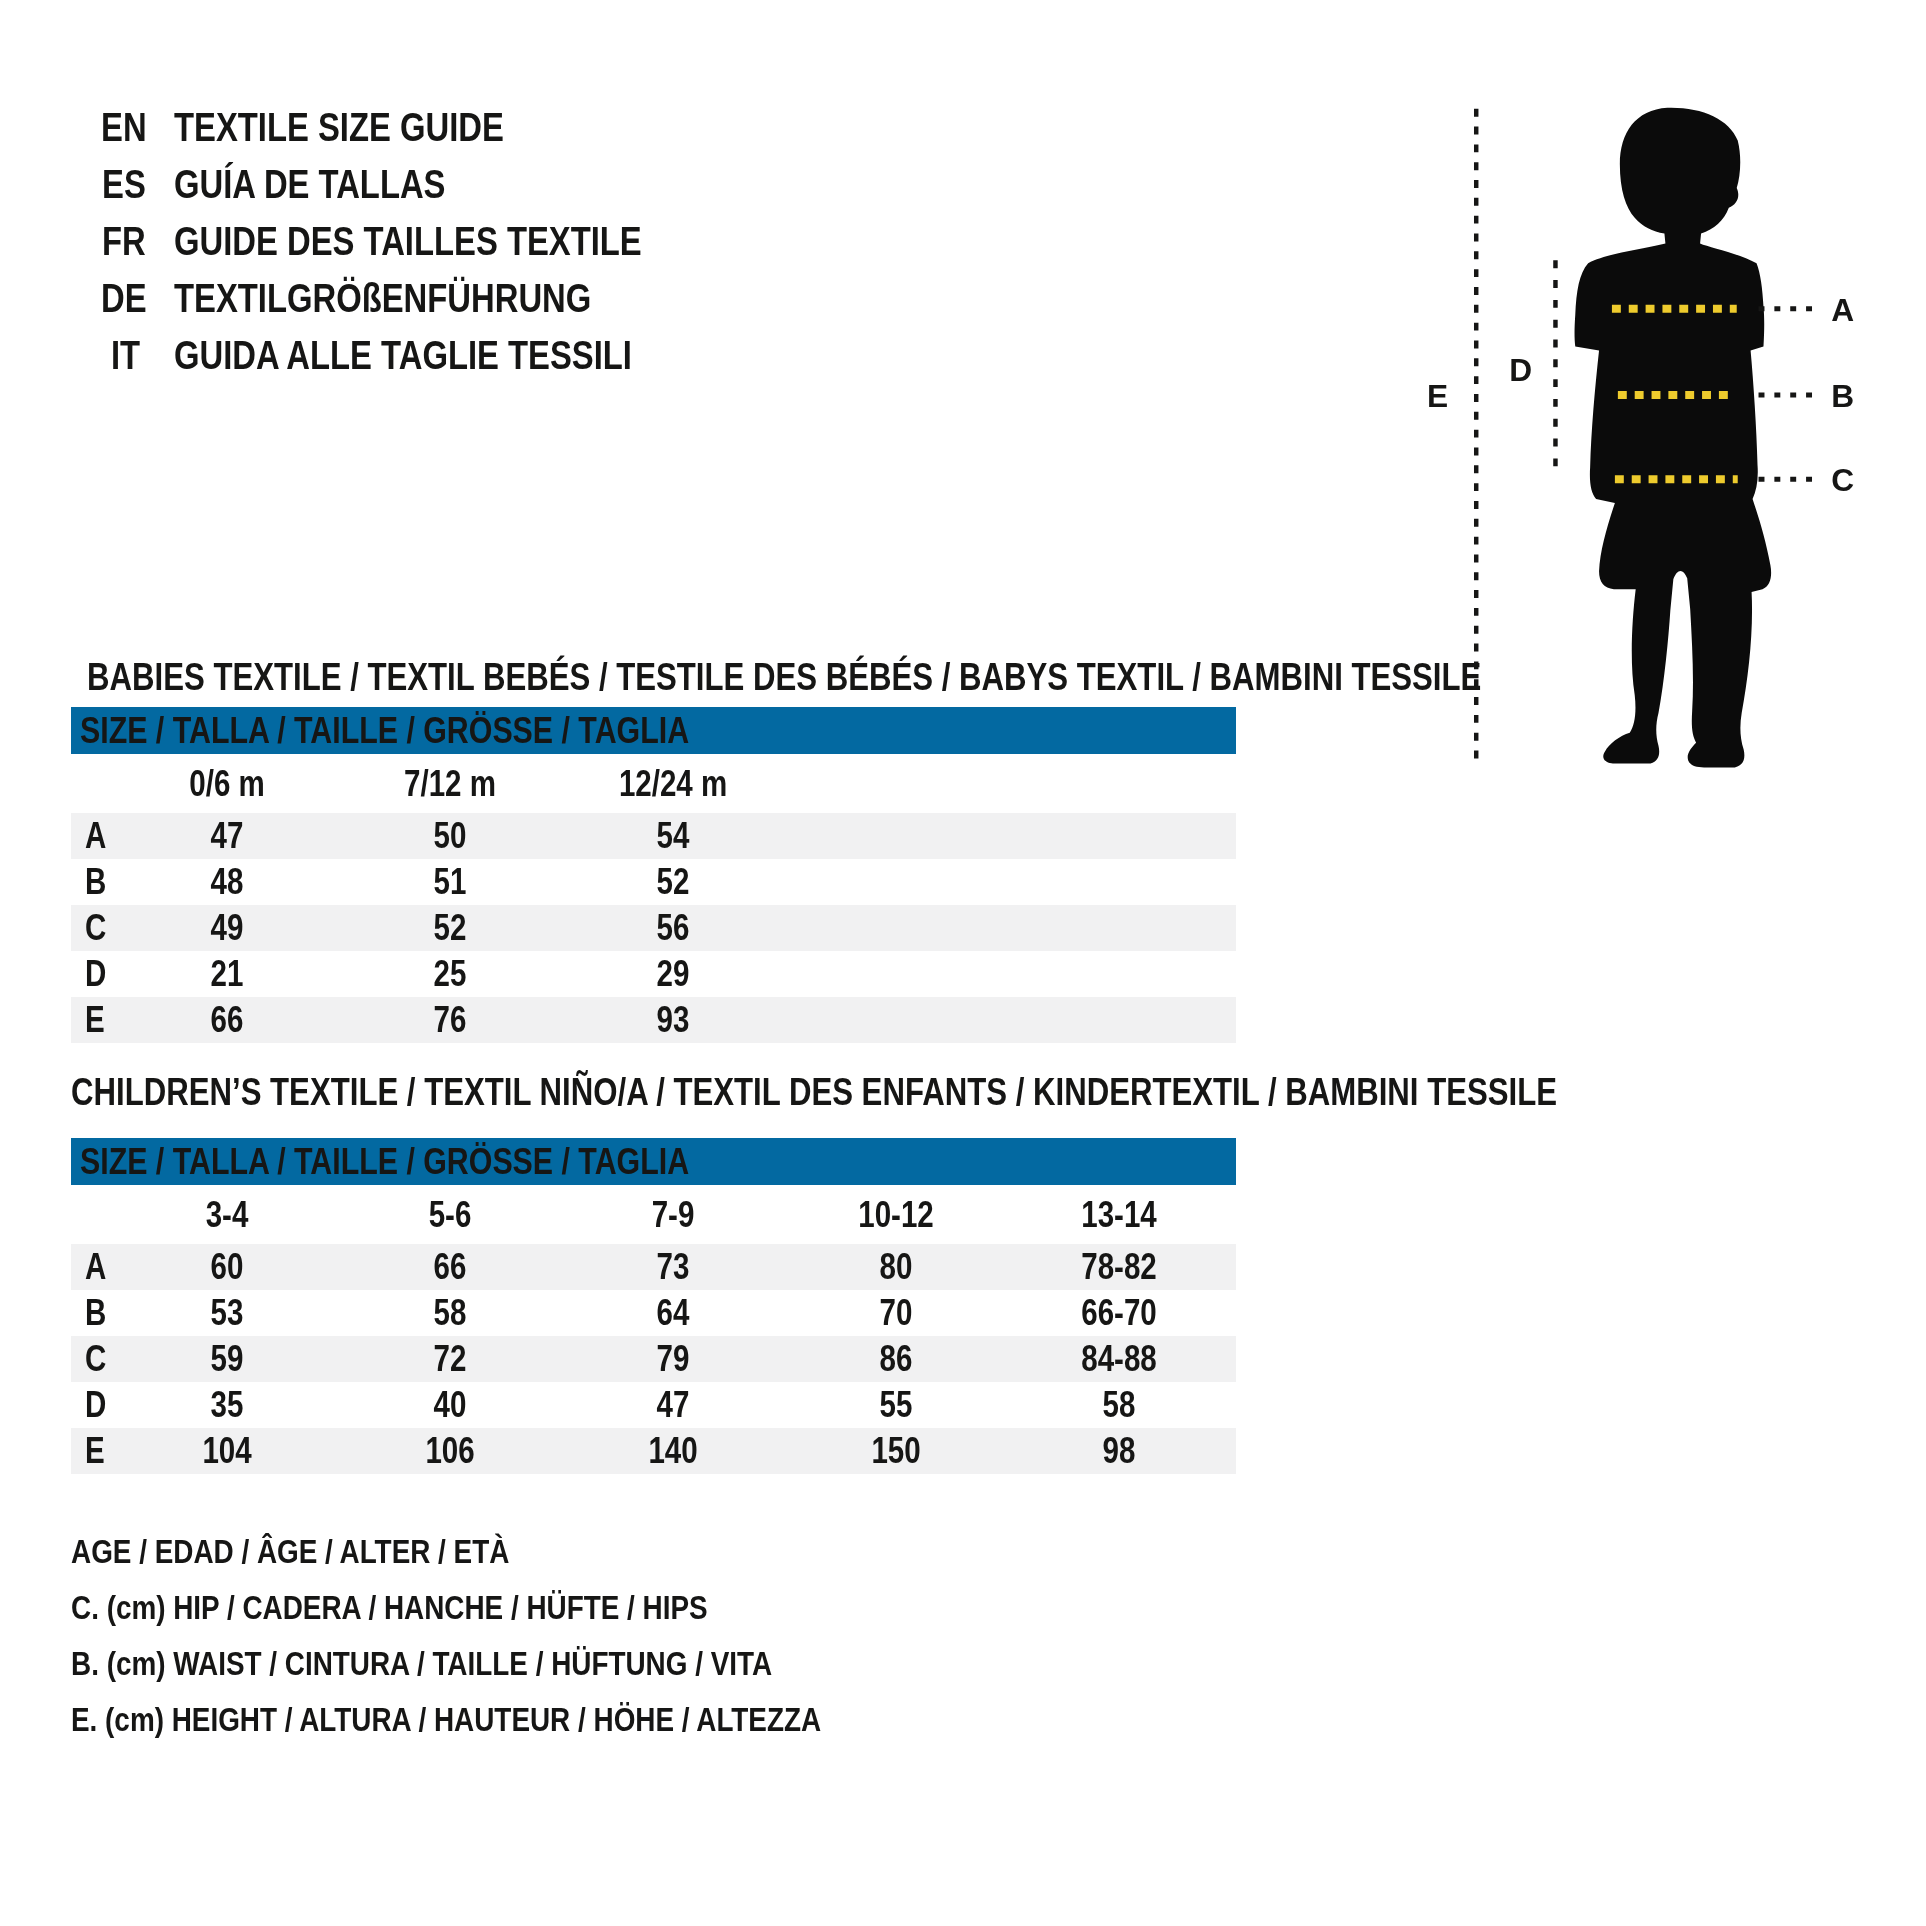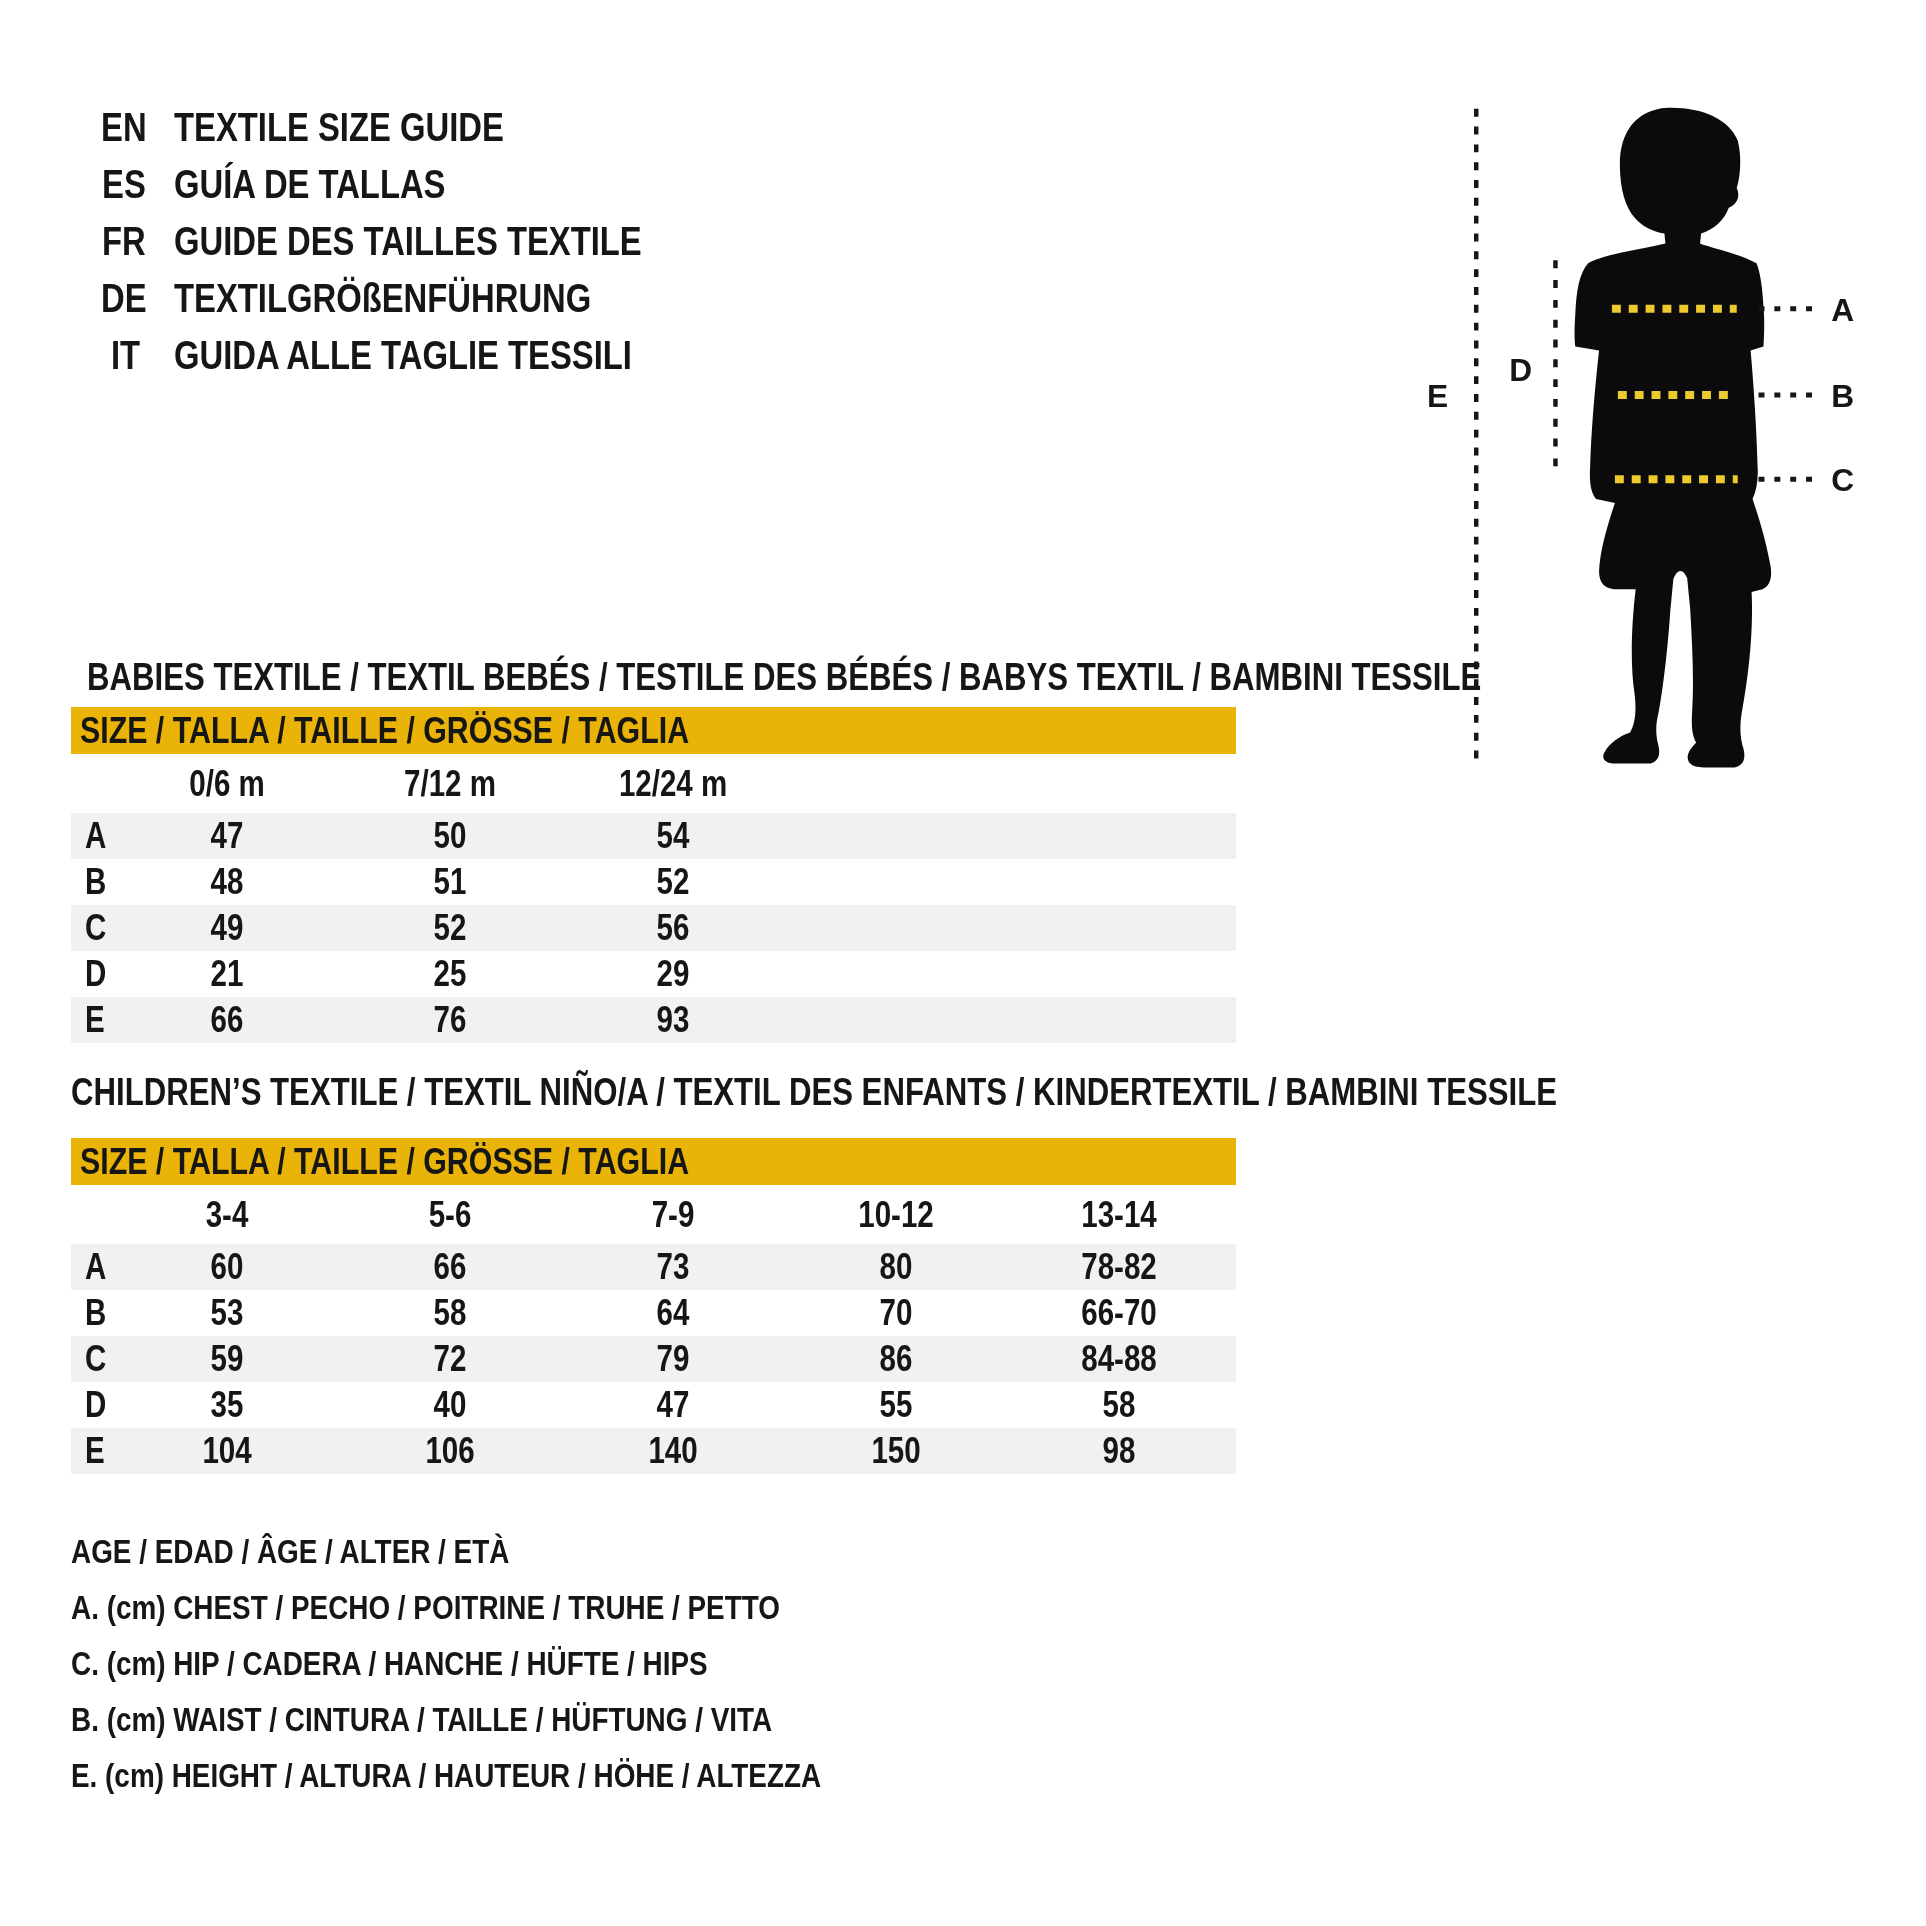--- a/index.html
+++ b/index.html
@@ -16,21 +16,21 @@
   
   .lang-block{left:83px;top:99px;text-align:center;}
   .lang-row{display:flex;height:57px;line-height:57px;font-size:40px;font-weight:700;}
   .lang-code{width:91px;flex:0 0 91px;}
 
   
   .section-title{left:71px;font-size:38px;font-weight:700;line-height:44px;white-space:nowrap;}
 
   
   .sizetable{left:71px;width:1165px;}
-  .tbar{height:47px;line-height:47px;background:#eab308;font-size:37px;font-weight:700;padding-left:9px;box-sizing:border-box;}
+  .tbar{height:47px;line-height:47px;background:#0369a1;font-size:37px;font-weight:700;padding-left:9px;box-sizing:border-box;}
   .trow{display:grid;height:46px;line-height:46px;font-size:36px;font-weight:700;align-items:center;}
   .babies .trow{grid-template-columns:45px 223px 223px 223px;}
   .children .trow{grid-template-columns:45px 223px 223px 223px 223px 223px;}
   .trow.head{height:59px;line-height:45px;}
   .trow.stripe{background:#f1f1f2;}
   .cell{text-align:center;}
   .cell.lbl{text-align:left;padding-left:14px;}
 
   
   .legend{left:71px;top:1523px;}
@@ -245,20 +245,19 @@
       <span class="cell"><span class="cx-c">104</span></span>
       <span class="cell"><span class="cx-c">106</span></span>
       <span class="cell"><span class="cx-c">140</span></span>
       <span class="cell"><span class="cx-c">150</span></span>
       <span class="cell"><span class="cx-c">98</span></span>
     </div>
   </div>
 
   <section class="abs legend">
     <div class="legend-line"><span class="cx-l">AGE / EDAD / ÂGE / ALTER / ETÀ</span></div>
-    <div class="legend-line"><span class="cx-l">A. (cm) CHEST / PECHO / POITRINE / TRUHE / PETTO</span></div>
     <div class="legend-line"><span class="cx-l">C. (cm) HIP / CADERA / HANCHE / HÜFTE / HIPS</span></div>
     <div class="legend-line"><span class="cx-l">B. (cm) WAIST / CINTURA / TAILLE / HÜFTUNG / VITA</span></div>
     <div class="legend-line"><span class="cx-l">E. (cm) HEIGHT / ALTURA / HAUTEUR / HÖHE / ALTEZZA</span></div>
   </section>
 
 </main>
 
 
 </body></html>

